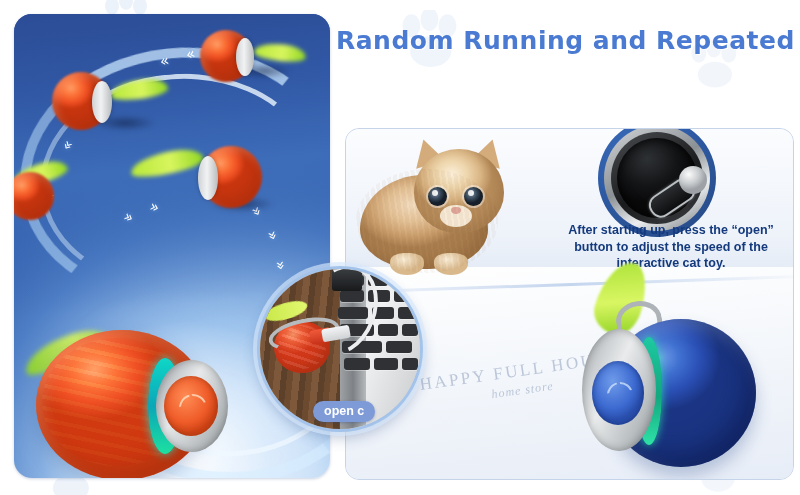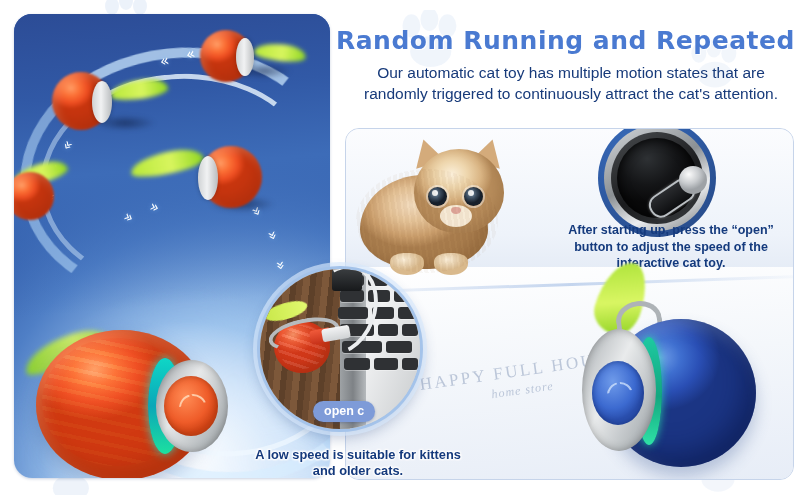--- a/index.html
+++ b/index.html
@@ -432,21 +432,20 @@
       <div class="tailbig"></div>
       <div class="sphere"></div>
       <div class="ribs"></div>
       <div class="led"></div>
       <div class="cap"></div>
       <div class="btn"></div>
     </div>
   </div>
 
   <div class="title">Random Running and Repeated Pulling</div>
-  <div class="subtitle">Our automatic cat toy has multiple motion states that are randomly triggered to continuously attract the cat's attention.</div>
 
   <div class="right-panel">
     <div class="rp-white"></div>
     <div class="rp-sheet"></div>
 
     <div class="kitten">
       <div class="bodyc"></div>
       <div class="ear l"></div>
       <div class="ear r"></div>
       <div class="head"></div>
@@ -512,15 +511,14 @@
     <div class="cable"></div>
     <div class="tailsm"></div>
     <div class="ballsm"></div>
     <div class="bandsm"></div>
     <div class="redplug"></div>
     <div class="plug"></div>
   </div>
 
   <div class="typec">open c</div>
 
-  <div class="bottom-cap">A low speed is suitable for kittens and older cats.</div>
 
 </div>
 
 </body></html>

